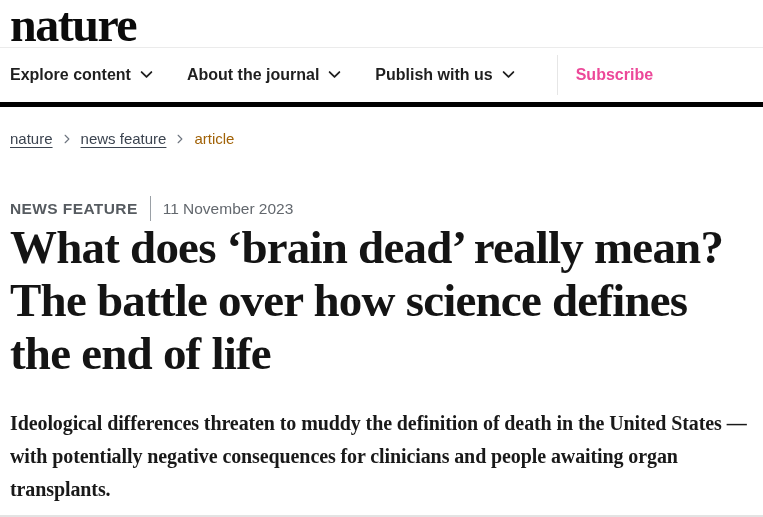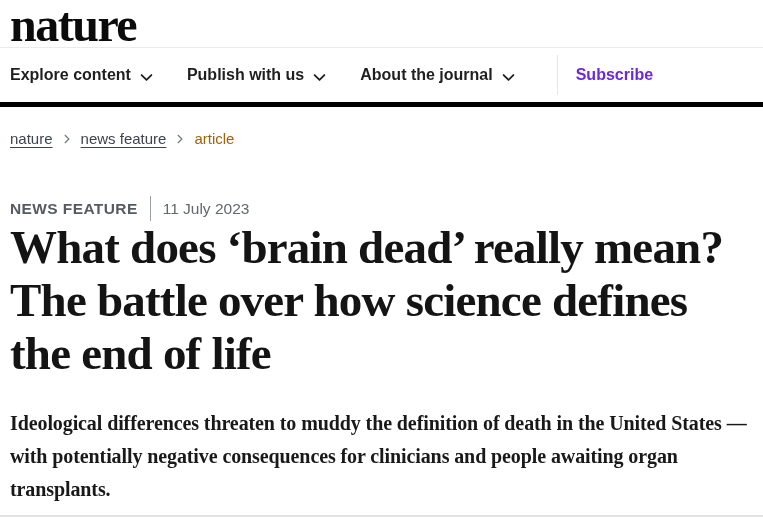--- a/index.html
+++ b/index.html
@@ -28,40 +28,40 @@
   .header-hairline { width: 100%; height: 1px; background: #ebebeb; }
 
   .nav-row {
     height: 54px;
     display: flex;
     align-items: center;
     padding: 0 10px;
   }
   .nav-item {
     display: flex;
-    align-items: flex-end;
+    align-items: flex-start;
     gap: 9px;
     font-weight: 700;
     font-size: 16px;
     color: #1f1f1f;
     margin-right: 34px;
     cursor: pointer;
     white-space: nowrap;
   }
   .nav-item svg { display: block; margin-top: 2px; }
   .nav-vdivider {
     width: 1px;
     height: 40px;
     background: #e6e6e6;
     margin: 0 18px 0 8px;
   }
   .subscribe {
     font-weight: 700;
     font-size: 16px;
-    color: #6d28d9;
+    color: #ec4899;
     cursor: pointer;
     white-space: nowrap;
   }
   .header-black-bar { width: 100%; height: 5px; background: #000; }
 
   
   .breadcrumb {
     display: flex;
     align-items: center;
     padding: 0 10px;
@@ -142,29 +142,29 @@
   <nav class="nav-row">
     <div class="nav-item">
       <span>Explore content</span>
       <span>
         <svg width="13" height="13" viewBox="0 0 16 16">
             <polyline points="2,5 8,11 14,5" fill="none" stroke="#1f1f1f" stroke-width="2.2" stroke-linecap="round" stroke-linejoin="round"></polyline>
           </svg>
       </span>
     </div>
     <div class="nav-item">
-      <span>Publish with us</span>
+      <span>About the journal</span>
       <span>
         <svg width="13" height="13" viewBox="0 0 16 16">
             <polyline points="2,5 8,11 14,5" fill="none" stroke="#1f1f1f" stroke-width="2.2" stroke-linecap="round" stroke-linejoin="round"></polyline>
           </svg>
       </span>
     </div>
     <div class="nav-item">
-      <span>About the journal</span>
+      <span>Publish with us</span>
       <span>
         <svg width="13" height="13" viewBox="0 0 16 16">
             <polyline points="2,5 8,11 14,5" fill="none" stroke="#1f1f1f" stroke-width="2.2" stroke-linecap="round" stroke-linejoin="round"></polyline>
           </svg>
       </span>
     </div>
     <div class="nav-vdivider"></div>
     <div class="subscribe">Subscribe</div>
   </nav>
 
@@ -184,21 +184,21 @@
         <polyline points="5,2 11,8 5,14" fill="none" stroke="#6f7680" stroke-width="1.8" stroke-linecap="round" stroke-linejoin="round"></polyline>
       </svg>
   </span>
   <span class="crumb-current">article</span>
 </div>
 
 <main class="article-head">
   <div class="meta-row">
     <span class="kicker">NEWS FEATURE</span>
     <span class="meta-vdivider"></span>
-    <span class="pub-date">11 July 2023</span>
+    <span class="pub-date">11 November 2023</span>
   </div>
 
   <h1 class="headline">What does ‘brain dead’ really mean?
 The battle over how science defines
 the end of life</h1>
 
   <p class="standfirst">Ideological differences threaten to muddy the definition of death in the United States —
 with potentially negative consequences for clinicians and people awaiting organ
 transplants.</p>
 </main>

